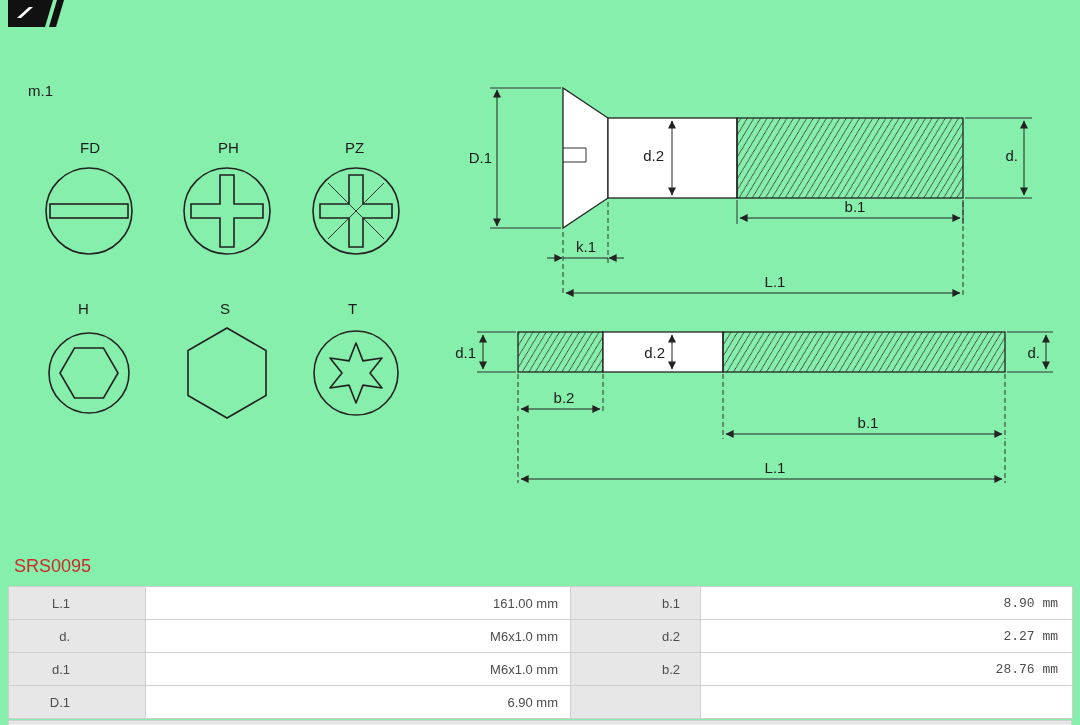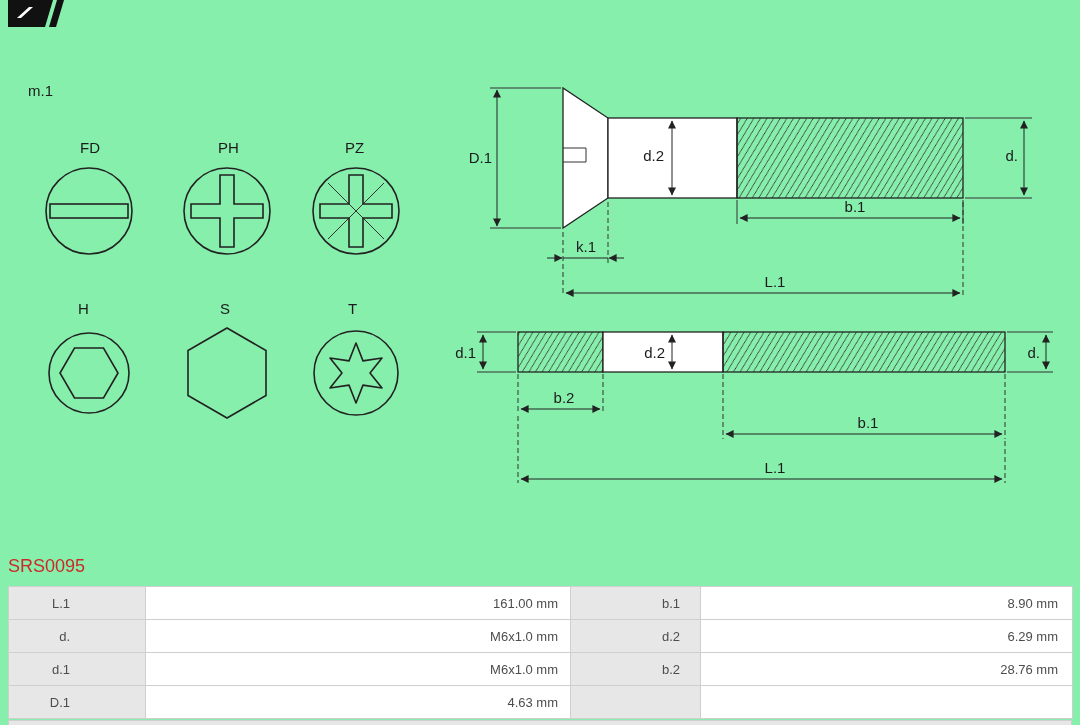--- a/index.html
+++ b/index.html
@@ -7,29 +7,29 @@
   .page { position:relative; width:1080px; height:725px; background:#86efac; overflow:hidden; }
   .logo { position:absolute; left:8px; top:0; }
   .diagram { position:absolute; left:0; top:0; }
   .diagram text { font-family:"Liberation Sans",sans-serif; font-size:15px; fill:#1c1c1c; stroke:none; }
   .diagram .shape  { stroke:#222; fill:none; stroke-width:1.6; }
   .diagram .thin   { stroke:#333; fill:none; stroke-width:1; }
   .diagram .dash   { stroke:#333; fill:none; stroke-width:1; stroke-dasharray:5 3; }
   .diagram .dim    { stroke:#222; fill:none; stroke-width:1; }
   .diagram .thread { fill:url(#thr); stroke:#222; stroke-width:1.3; }
   .diagram .body   { fill:#fff; stroke:#222; stroke-width:1.3; }
-  .partnum { position:absolute; left:8px; top:556px; font-size:18px; color:#cc2a2a; }
+  .partnum { position:absolute; left:14px; top:556px; font-size:18px; color:#cc2a2a; }
   .spec-table { position:absolute; left:8px; top:586px; width:1064px; border-collapse:collapse;
                 table-layout:fixed; font-size:13px; color:#4d4d4d; }
   .spec-table td { border:1px solid #cfcfcf; height:33px; padding:0 12px 0 0; text-align:right; background:#fff; overflow:hidden; }
   .spec-table td.lbl { background:#e7e7e7; }
   .spec-table td.c1 { width:137px; padding-right:75px; }
   .spec-table td.v1 { width:425px; }
   .spec-table td.c2 { width:130px; padding-right:20px; }
-  .spec-table td.v2 { width:372px; padding-right:14px; }
+  .spec-table td.v2 { width:372px; padding-right:14px;font-family:Liberation Mono, monospace; }
   .table-strip { position:absolute; left:8px; top:720px; width:1064px; height:5px;
                  background:#e7e7e7; border:1px solid #cfcfcf; border-bottom:none; }
 </style>
 </head>
 <body>
 
 <div class="page">
 
   <div class="logo">
     <svg width="56" height="27" viewBox="0 0 56 27">
@@ -187,31 +187,31 @@
       <tr>
         <td class="lbl c1">L.1</td>
         <td class="v1">161.00 mm</td>
         <td class="lbl c2">b.1</td>
         <td class="v2">8.90 mm</td>
       </tr>
       <tr>
         <td class="lbl c1">d.</td>
         <td class="v1">M6x1.0 mm</td>
         <td class="lbl c2">d.2</td>
-        <td class="v2">6.29 mm</td>
+        <td class="v2">2.27 mm</td>
       </tr>
       <tr>
         <td class="lbl c1">d.1</td>
         <td class="v1">M6x1.0 mm</td>
         <td class="lbl c2">b.2</td>
         <td class="v2">28.76 mm</td>
       </tr>
       <tr>
         <td class="lbl c1">D.1</td>
-        <td class="v1">4.63 mm</td>
+        <td class="v1">6.90 mm</td>
         <td class="lbl c2"></td>
         <td class="v2"></td>
       </tr>
     </tbody>
   </table>
 
   <div class="table-strip"></div>
 
 </div>
 

